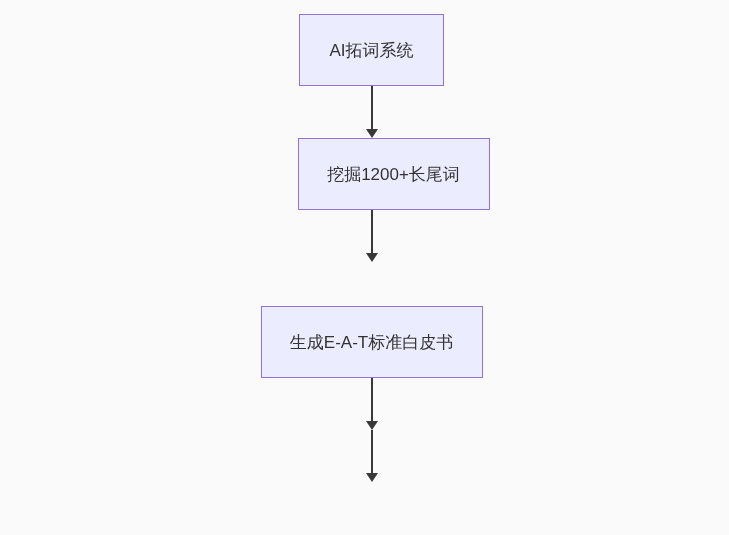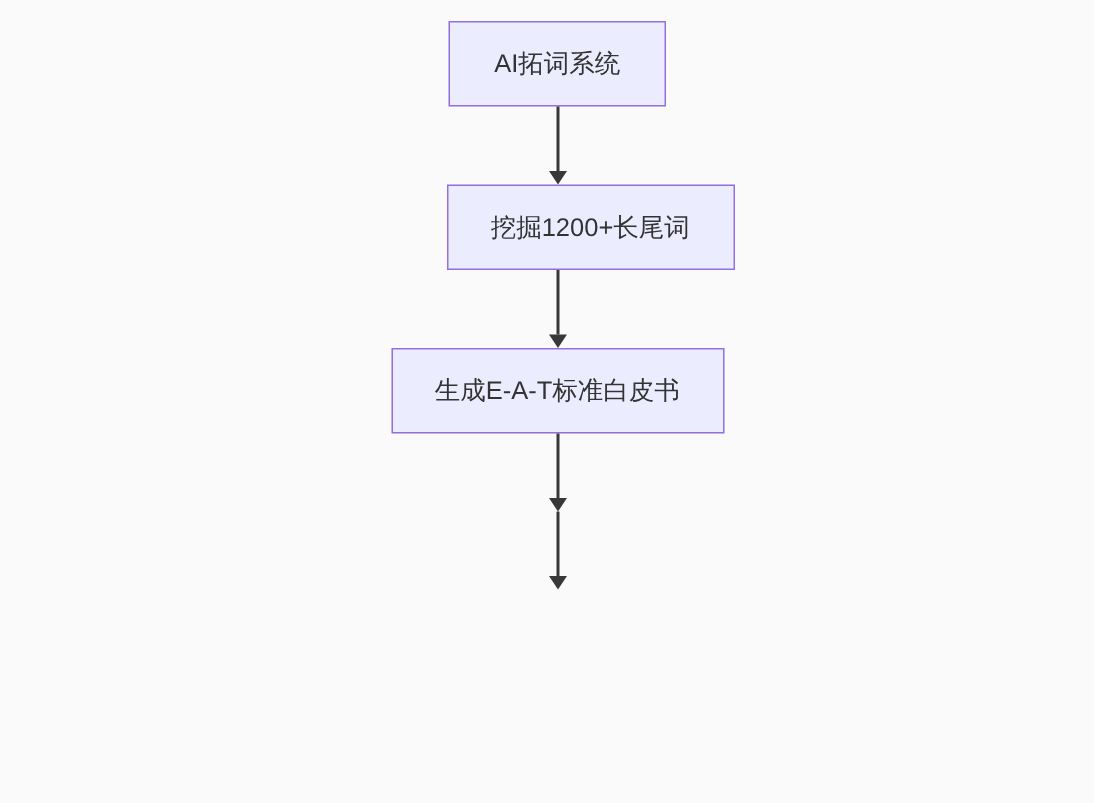--- a/index.html
+++ b/index.html
@@ -20,35 +20,35 @@
     position: absolute;
     left: 7px;            
     top: 14px;
     width: 729px;
     display: flex;
     flex-direction: column;
     align-items: center;
   }
   .flow-node {
     box-sizing: border-box;
-    height: 57px;
+    height: 72px;
     padding: 0 20px;
     background: #ECECFF;
     border: 1px solid #9370DB;
     color: #333333;
     font-size: 17px;
     display: flex;
     align-items: center;
     justify-content: center;
     white-space: nowrap;
   }
   
   .flow-node.n1 { min-width: 145px; }
   .flow-node.n2 { min-width: 192px; margin-left: 44px; }
-  .flow-node.n3 { min-width: 222px; }
+  .flow-node.n3 { min-width: 222px; margin-top: 44px; }
   .flow-node.n4 { min-width: 215px; }
   .flow-node.n5 { min-width: 235px; }
   .flow-arrow {
     height: 52px;
     display: flex;
     flex-direction: column;
     align-items: center;
     justify-content: flex-start;
   }
   .arrow-line {

